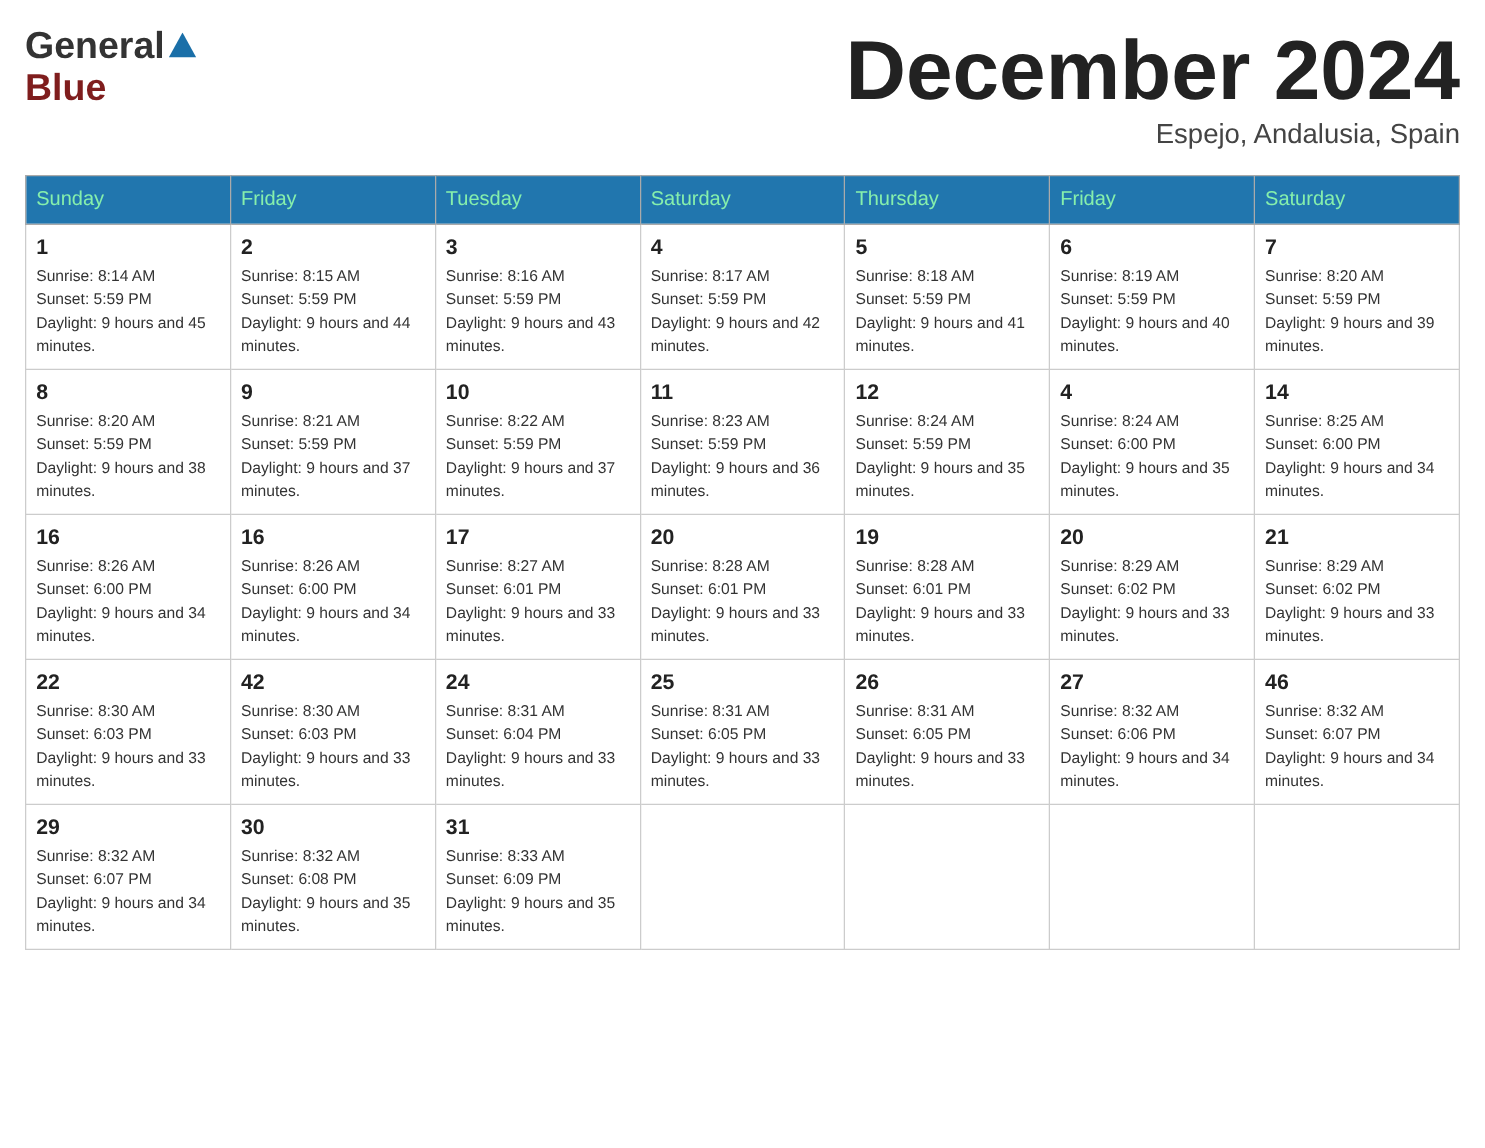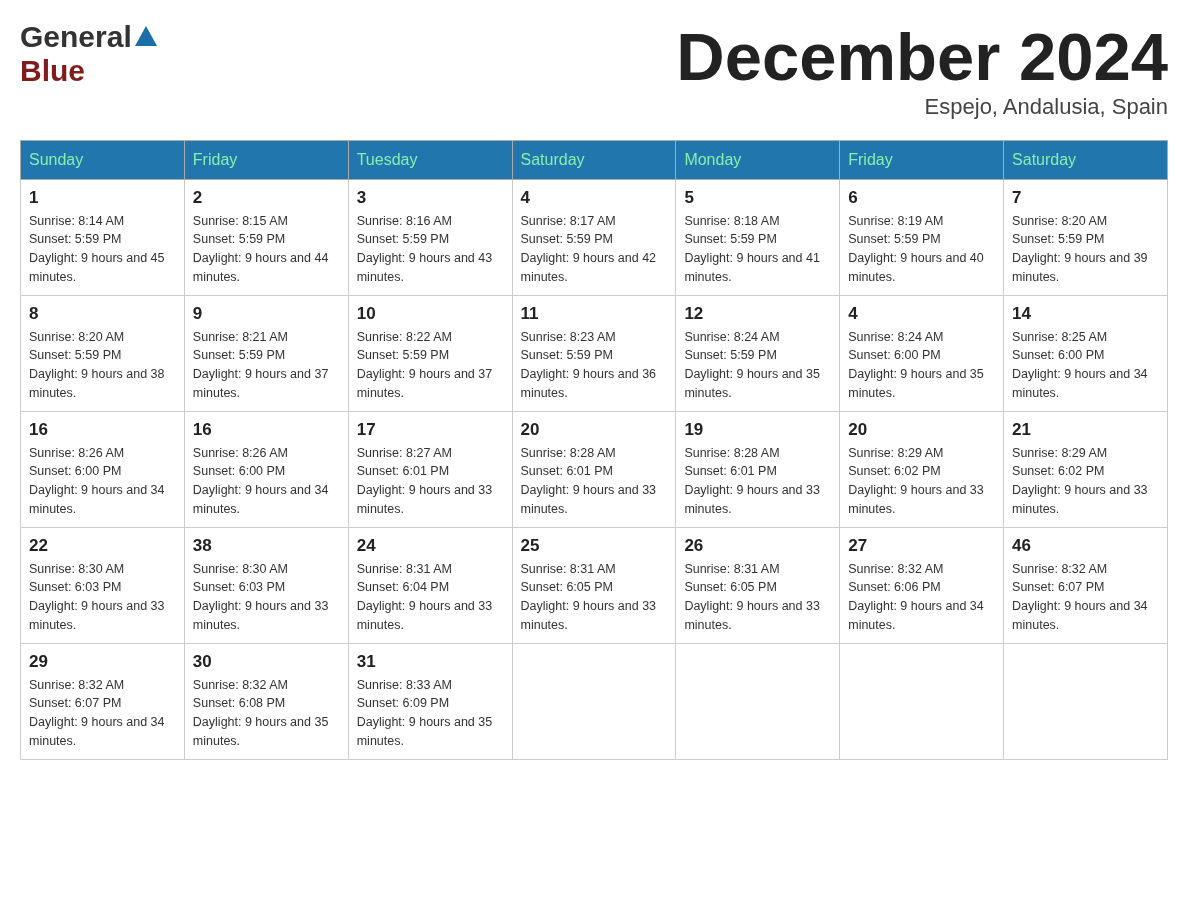--- a/index.html
+++ b/index.html
@@ -103,21 +103,21 @@
   </div>
 </div>
 
 <table class="calendar">
   <thead>
     <tr>
     <th>Sunday</th>
         <th>Friday</th>
         <th>Tuesday</th>
         <th>Saturday</th>
-        <th>Monday</th>
+        <th>Thursday</th>
         <th>Friday</th>
         <th>Saturday</th>
       </tr>
   </thead>
   <tbody id="calendar-body">
   <tr>
         <td>
           <span class="day-num">1</span>
           <span class="day-info">Sunrise: 8:14 AM<br>Sunset: 5:59 PM<br>Daylight: 9 hours and 45 minutes.</span>
         </td>
@@ -205,21 +205,21 @@
           <span class="day-num">21</span>
           <span class="day-info">Sunrise: 8:29 AM<br>Sunset: 6:02 PM<br>Daylight: 9 hours and 33 minutes.</span>
         </td>
       </tr>
       <tr>
         <td>
           <span class="day-num">22</span>
           <span class="day-info">Sunrise: 8:30 AM<br>Sunset: 6:03 PM<br>Daylight: 9 hours and 33 minutes.</span>
         </td>
         <td>
-          <span class="day-num">38</span>
+          <span class="day-num">42</span>
           <span class="day-info">Sunrise: 8:30 AM<br>Sunset: 6:03 PM<br>Daylight: 9 hours and 33 minutes.</span>
         </td>
         <td>
           <span class="day-num">24</span>
           <span class="day-info">Sunrise: 8:31 AM<br>Sunset: 6:04 PM<br>Daylight: 9 hours and 33 minutes.</span>
         </td>
         <td>
           <span class="day-num">25</span>
           <span class="day-info">Sunrise: 8:31 AM<br>Sunset: 6:05 PM<br>Daylight: 9 hours and 33 minutes.</span>
         </td>

